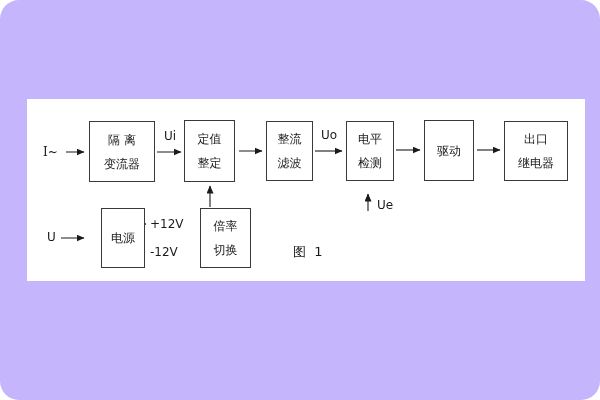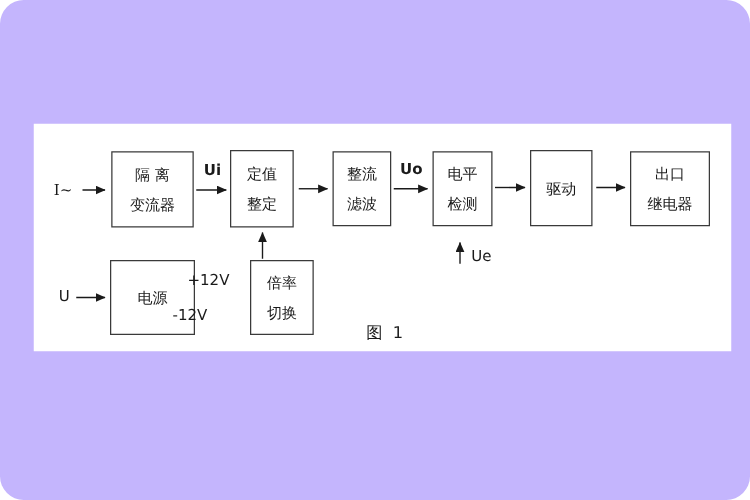--- a/index.html
+++ b/index.html
@@ -32,21 +32,21 @@
     white-space:nowrap;
   }
   .box span{display:block;}
   .lbl{
     position:absolute;
     font-size:12px;
     line-height:1;
     white-space:nowrap;
   }
   .serif{font-family:"DejaVu Serif","Liberation Serif",serif;}
-  .ctr{transform:translateX(-50%);font-weight:bold;}
+  .ctr{transform:translateX(-50%);}
   .caption{font-size:13px;letter-spacing:2px;}
   svg.wires{position:absolute;left:0;top:0;}
 </style>
 </head>
 <body>
 
 <div class="stage">
   <div class="sheet"></div>
 
   <svg class="wires" width="600" height="400" viewBox="0 0 600 400">
@@ -92,32 +92,32 @@
 
   <div class="box" style="left:424px;top:120px;width:50px;height:61px">
     <span>驱动</span>
   </div>
 
   <div class="box" style="left:504px;top:121px;width:64px;height:60px">
     <span>出口</span>
     <span>继电器</span>
   </div>
 
-  <div class="box" style="left:88px;top:208px;width:68px;height:60px">
+  <div class="box" style="left:101px;top:208px;width:44px;height:60px">
     <span>电源</span>
   </div>
 
   <div class="box" style="left:200px;top:208px;width:51px;height:60px">
     <span>倍率</span>
     <span>切换</span>
   </div>
 
 
   <span class="lbl serif" style="left:43px;top:146px">I~</span>
   <span class="lbl ctr" style="left:170px;top:130px">Ui</span>
   <span class="lbl ctr" style="left:329px;top:129px">Uo</span>
   <span class="lbl" style="left:47px;top:231px">U</span>
   <span class="lbl" style="left:150px;top:218px">+12V</span>
-  <span class="lbl" style="left:138px;top:246px">-12V</span>
+  <span class="lbl" style="left:150px;top:246px">-12V</span>
   <span class="lbl" style="left:377px;top:199px">Ue</span>
 
-  <span class="lbl caption" style="left:293px;top:260px">图 1</span>
+  <span class="lbl caption" style="left:293px;top:245px">图 1</span>
 </div>
 
 </body></html>

